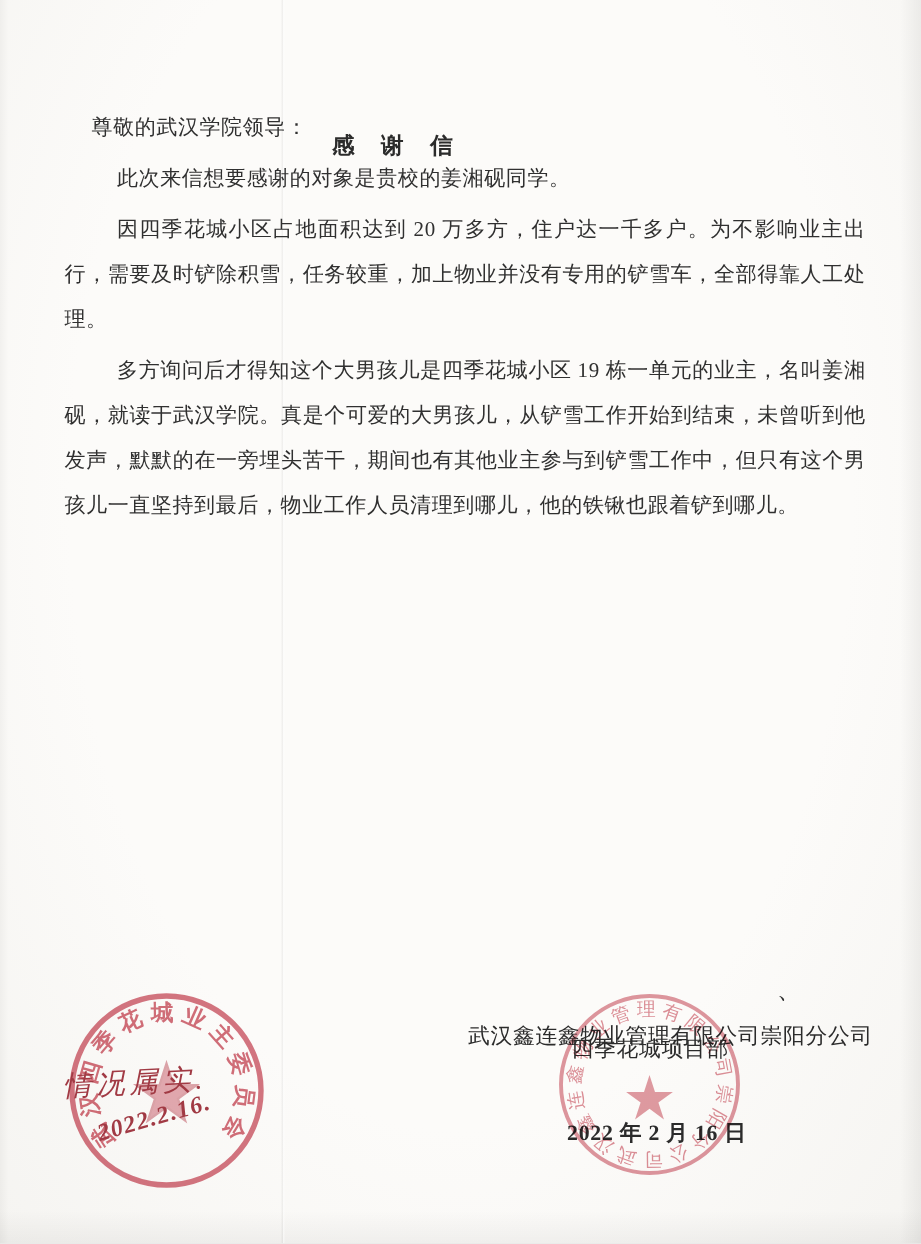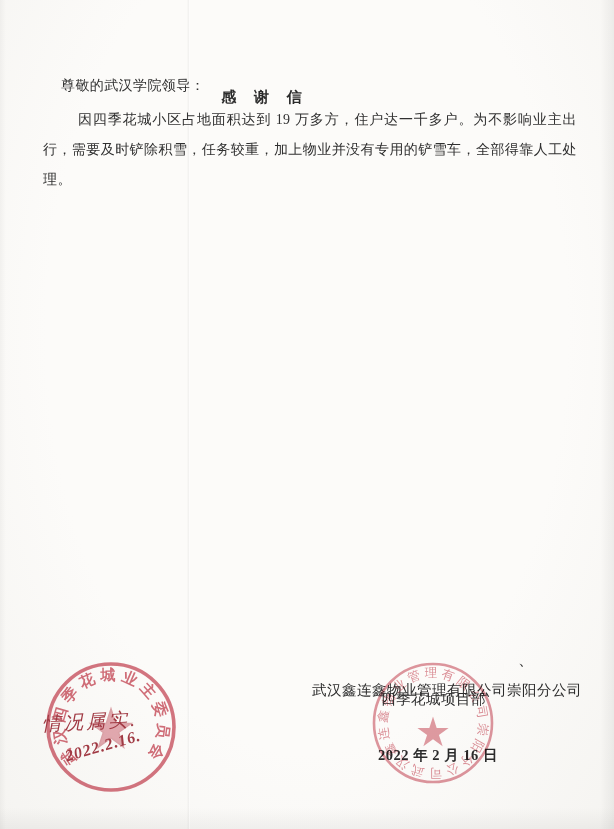--- a/index.html
+++ b/index.html
@@ -45,21 +45,23 @@
 <body>
 
 <div class="page">
 
   <div class="crease-v" style="left:187px;"></div>
 
   <div class="title">感 谢 信</div>
 
   <div class="body-text">
     <p class="salutation">尊敬的武汉学院领导：</p>
-    <p>因四季花城小区占地面积达到 19 万多方，住户达一千多户。为不影响业主出行，需要及时铲除积雪，任务较重，加上物业并没有专用的铲雪车，全部得靠人工处理。</p>
+    <p>此次来信想要感谢的对象是贵校的姜湘砚同学。</p>
+    <p>因四季花城小区占地面积达到 20 万多方，住户达一千多户。为不影响业主出行，需要及时铲除积雪，任务较重，加上物业并没有专用的铲雪车，全部得靠人工处理。</p>
+    <p>多方询问后才得知这个大男孩儿是四季花城小区 19 栋一单元的业主，名叫姜湘砚，就读于武汉学院。真是个可爱的大男孩儿，从铲雪工作开始到结束，未曾听到他发声，默默的在一旁埋头苦干，期间也有其他业主参与到铲雪工作中，但只有这个男孩儿一直坚持到最后，物业工作人员清理到哪儿，他的铁锹也跟着铲到哪儿。</p>
   </div>
 
   <div class="dun-mark">、</div>
 
   <div class="sig-line sig-company">武汉鑫连鑫物业管理有限公司崇阳分公司</div>
   <div class="sig-line sig-dept">四季花城项目部</div>
   <div class="sig-line sig-date">2022 年 2 月 16 日</div>
 
   <div class="stamp stamp-right">
     <svg width="126" height="126" viewBox="0 0 126 126">

